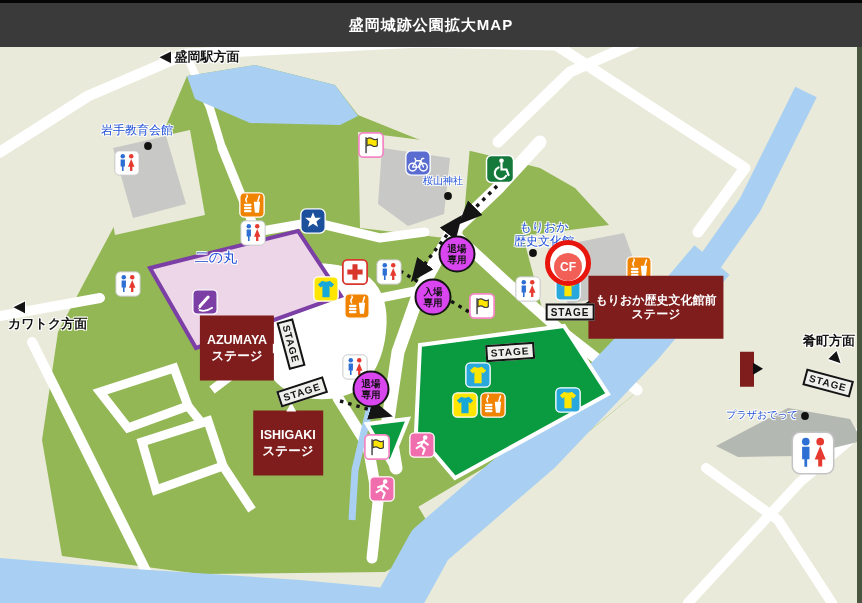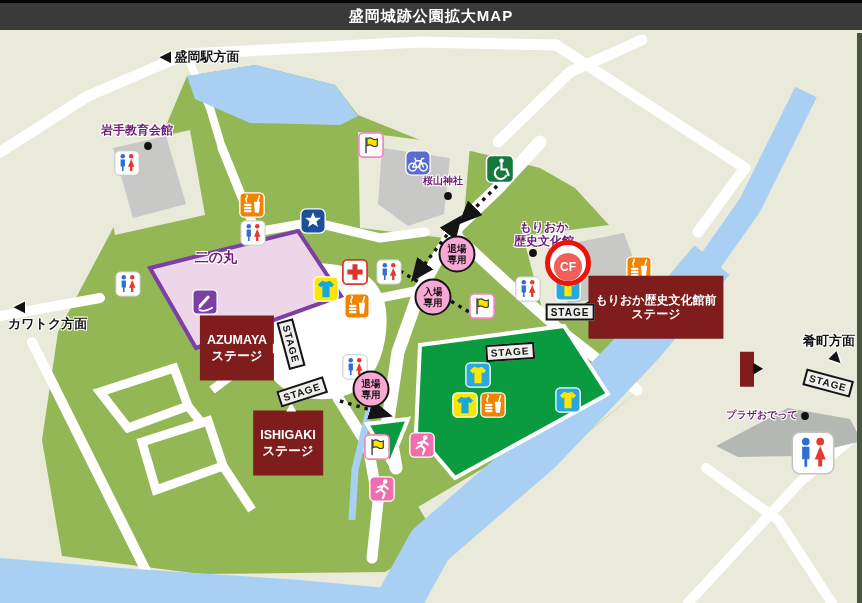--- a/index.html
+++ b/index.html
@@ -1,30 +1,30 @@
 <!DOCTYPE html>
 <html><head>
 <meta charset="utf-8">
 <style>
   html,body{margin:0;padding:0;background:#dfe3d5;}
   #app{position:relative;width:862px;height:603px;overflow:hidden;background:#e9ead9;
        font-family:"Liberation Sans", sans-serif;}
   
-  #hdr{position:absolute;left:0;top:0;width:100%;height:30px;background:#3a3a3a;
+  #hdr{position:absolute;left:0;top:0;width:100%;height:47px;background:#3a3a3a;
        border-top:3px solid #050505;box-sizing:border-box;z-index:30;
        display:flex;align-items:center;justify-content:center;}
   #hdr h1{margin:0;color:#fff;font-size:15px;letter-spacing:1px;font-weight:bold;}
   
   #map{position:absolute;inset:0;}
   #geo{position:absolute;left:0;top:0;}
   #right-edge{position:absolute;right:0;top:33px;bottom:0;width:5px;background:#4a553f;z-index:25;}
   
   .mi{position:absolute;transform:translate(-50%,-50%);overflow:visible;z-index:8;}
   
-  .plbl{position:absolute;transform:translate(-50%,-50%);font-weight:bold;color:#701a75;
+  .plbl{position:absolute;transform:translate(-50%,-50%);font-weight:normal;color:#1d4ed8;
         font-size:12px;line-height:1.18;text-align:center;white-space:pre-line;z-index:9;
         text-shadow:-1px -1px 0 #fff,1px -1px 0 #fff,-1px 1px 0 #fff,1px 1px 0 #fff,0 1px 0 #fff,0 -1px 0 #fff;}
   .fs13{font-size:10px;} .fs14{font-size:14px;}
   
   .dir{position:absolute;font-weight:bold;color:#141414;font-size:13px;z-index:9;
        text-shadow:-1px -1px 0 #fff,1px -1px 0 #fff,-1px 1px 0 #fff,1px 1px 0 #fff;}
   .dir .arr{font-size:14px;display:inline-block;}
   #dir-kawatoku .arr{display:block;margin:0 0 1px 6px;}
   #dir-sakanacho{text-align:right;}
   #dir-sakanacho .arr{display:inline-block;transform:rotate(45deg);margin-right:12px;}
@@ -40,21 +40,21 @@
   .ptr-right-white{right:-8px;top:50%;margin-top:-5px;border-top:5px solid transparent;
             border-bottom:5px solid transparent;border-left:9px solid #fff;}
   .ptr-top-white{left:55%;top:-8px;margin-left:-5px;border-left:5px solid transparent;
             border-right:5px solid transparent;border-bottom:9px solid #fff;}
   
   .stage-sign{position:absolute;background:#efefec;border:2px solid #141414;color:#141414;
             font-weight:bold;font-size:10px;letter-spacing:1px;line-height:1.3;padding:0 3px;
             z-index:10;white-space:nowrap;}
   
   .rbadge{position:absolute;transform:translate(-50%,-50%);width:37px;height:37px;border-radius:50%;
-            background:#f9a8d4;border:2px solid #141414;box-sizing:border-box;display:flex;
+            background:#d946ef;border:2px solid #141414;box-sizing:border-box;display:flex;
             align-items:center;justify-content:center;font-size:9.5px;font-weight:bold;color:#111;
             line-height:1.1;text-align:center;white-space:pre-line;z-index:11;}
   
   #cf-badge{position:absolute;left:568px;top:263px;transform:translate(-50%,-50%);width:46px;height:46px;
             border-radius:50%;border:5px solid #e8150c;background:#fff;box-sizing:border-box;
             display:flex;align-items:flex-end;justify-content:center;z-index:12;}
   #cf-badge .inner{width:28px;height:28px;border-radius:50%;background:#f25f57;color:#fff;
             font-size:12px;font-weight:bold;display:flex;align-items:center;justify-content:center;}
 </style>
 </head>

